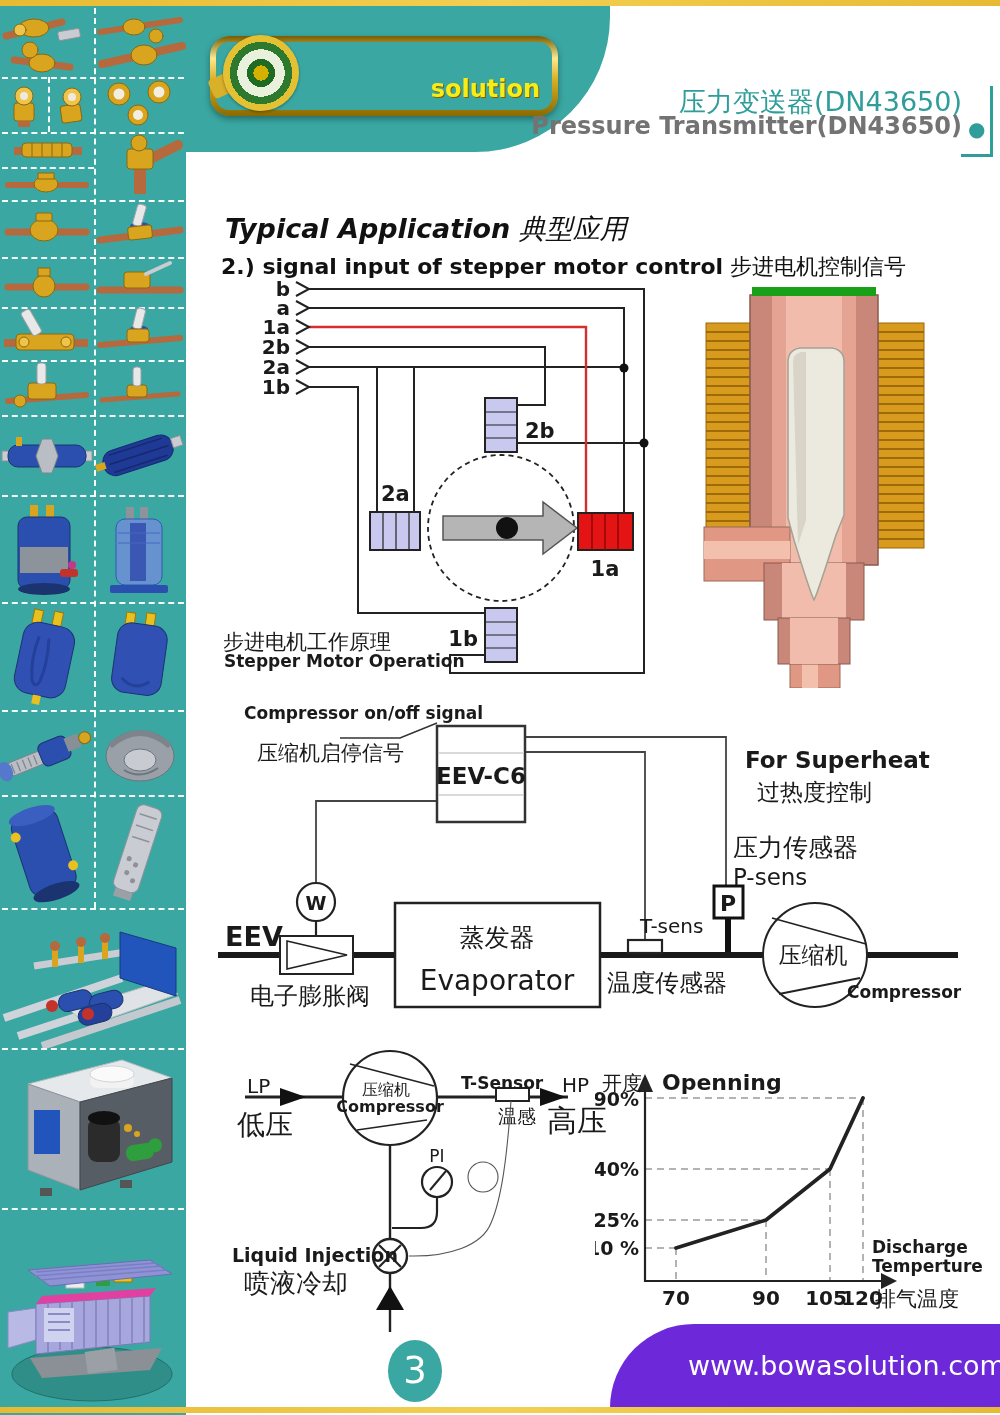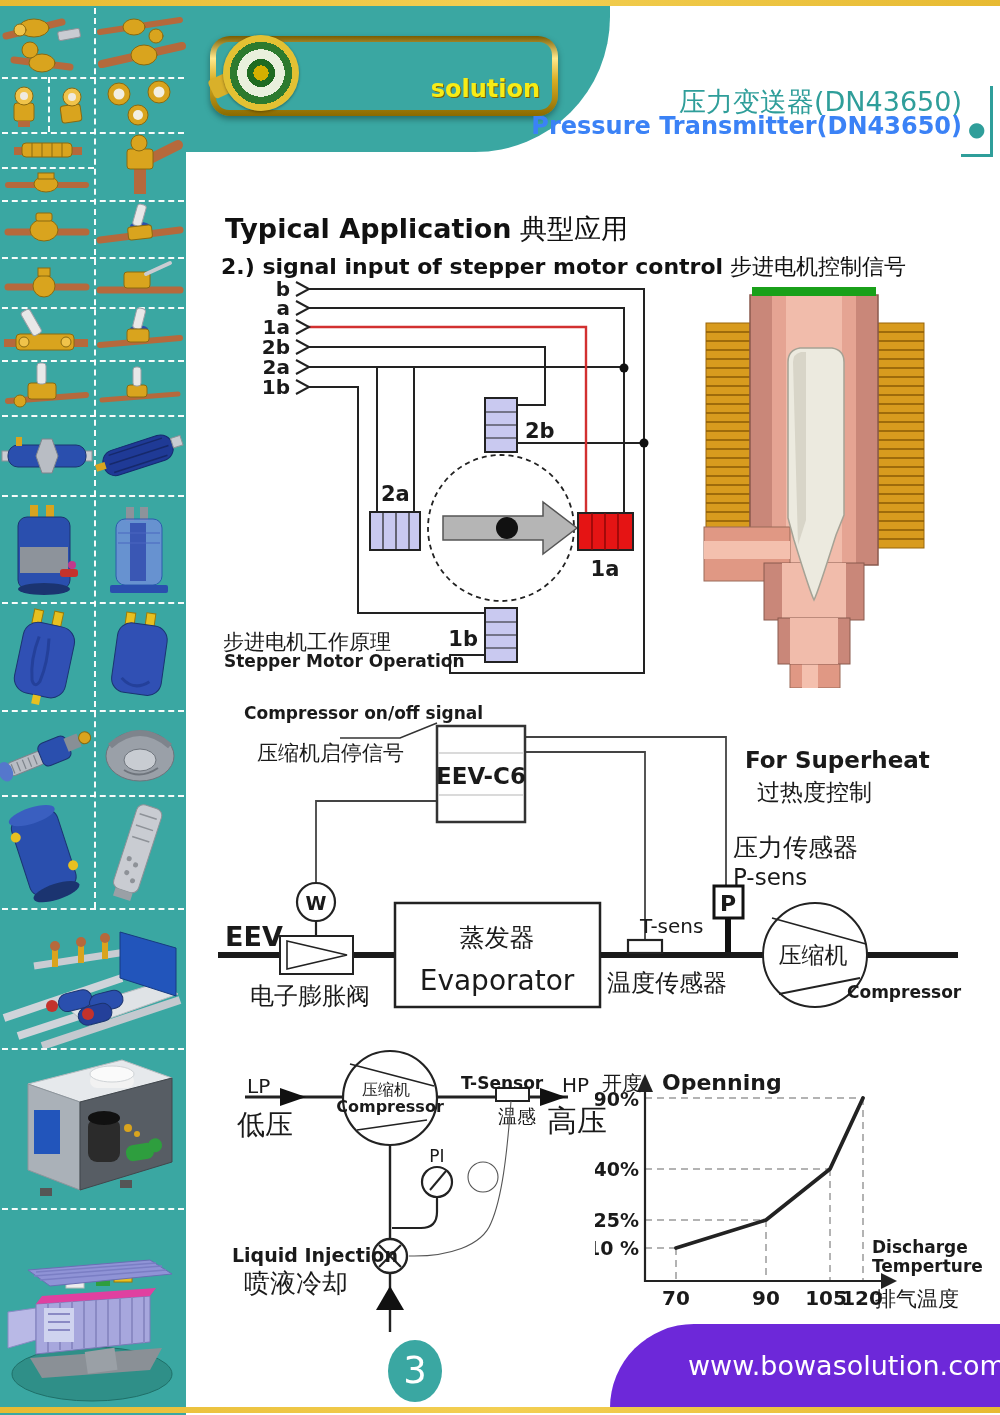--- a/index.html
+++ b/index.html
@@ -18,23 +18,23 @@
   .ribbon { position:absolute; left:-6px; top:32px; width:30px; height:20px; background:#d9b02a;
             transform:rotate(-25deg); border-radius:4px; }
   .medal { position:absolute; left:7px; top:-7px; width:76px; height:76px; border-radius:50%;
            background:radial-gradient(circle,#d4b000 0 14%,#1f6b21 14% 26%,#e9f0dc 26% 44%,#2d7a2e 44% 58%,#e3c133 58% 74%,#9a7a08 74% 100%);
            box-shadow:0 1px 3px rgba(0,0,0,.4); }
   .bowa { position:absolute; left:80px; top:5px; font-family:"DejaVu Serif","Liberation Serif",serif;
           font-weight:bold; font-size:47px; color:#f7ec16; letter-spacing:2px; text-shadow:1px 2px 0 #7c5f02; }
   .solution { position:absolute; right:12px; bottom:7px; font-weight:bold; font-size:24px; color:#f7ec16;
               text-shadow:1px 1px 0 #7c5f02; }
   .title-cn { position:absolute; left:520px; top:84px; width:442px; text-align:right; color:#2f9e9a; font-size:27px; }
-  .title-en { position:absolute; left:380px; top:112px; width:582px; text-align:right; color:#3b82f6;
+  .title-en { position:absolute; left:380px; top:112px; width:582px; text-align:right; color:#737373;
               font-size:24px; font-weight:bold; }
-  .h1 { position:absolute; left:225px; top:211px; font-size:27px; color:#111; }
+  .h1 { position:absolute; left:225px; top:211px; font-size:27px; color:#111;font-style:italic; }
   .h2 { position:absolute; left:221px; top:252px; font-size:22px; color:#111; }
   .page-badge { position:absolute; left:388px; top:1340px; width:54px; height:62px; border-radius:50%;
                 background:#3aa7a2; color:#fff; font-size:37px; text-align:center; line-height:62px; }
   .site-pill { position:absolute; left:610px; top:1324px; width:390px; height:84px; background:#6d28d9;
                border-radius:92px 0 0 0; }
   .site-pill span { display:block; text-align:center; padding-left:78px; line-height:84px;
                     color:#fff; font-size:27px; }
 </style>
 </head>
 <body>

